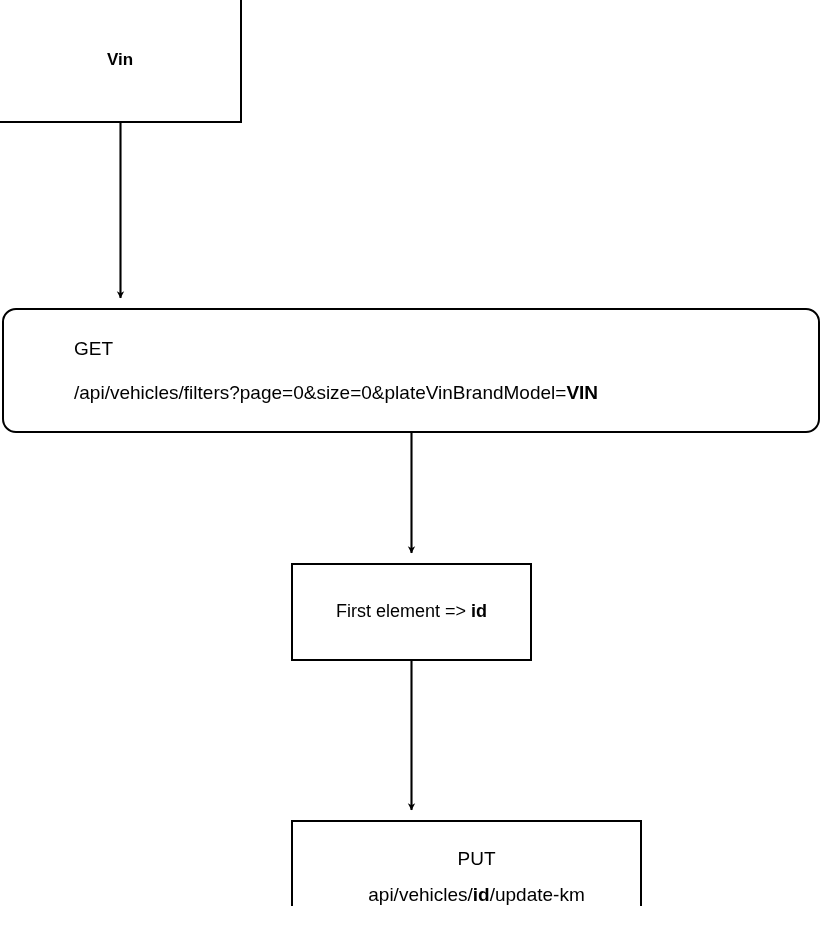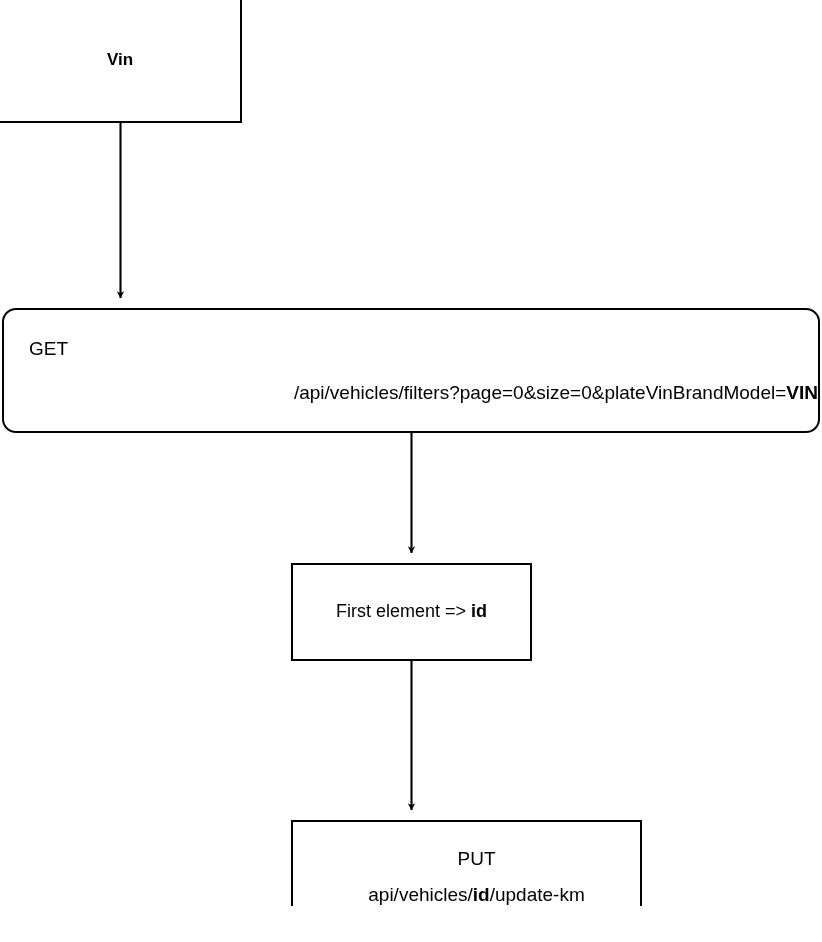--- a/index.html
+++ b/index.html
@@ -54,33 +54,33 @@
     text-align: center;
   }
 
   
   #node-get {
     left: 2px;
     top: 308px;
     width: 818px;
     height: 125px;
     border-radius: 14px;
-    padding: 0 0 0 25px;
+    padding: 0 0 0 70px;
     justify-content: center;
     gap: 22px;
   }
   #node-get .line1 {
     font-size: 19px;
     line-height: 1.15;
     text-align: left;
   }
   #node-get .line2 {
     font-size: 19px;
     line-height: 1.15;
-    text-align: right;
+    text-align: left;
     white-space: nowrap;
   }
 
   
   #node-first {
     left: 291px;
     top: 563px;
     width: 241px;
     height: 98px;
     align-items: center;

